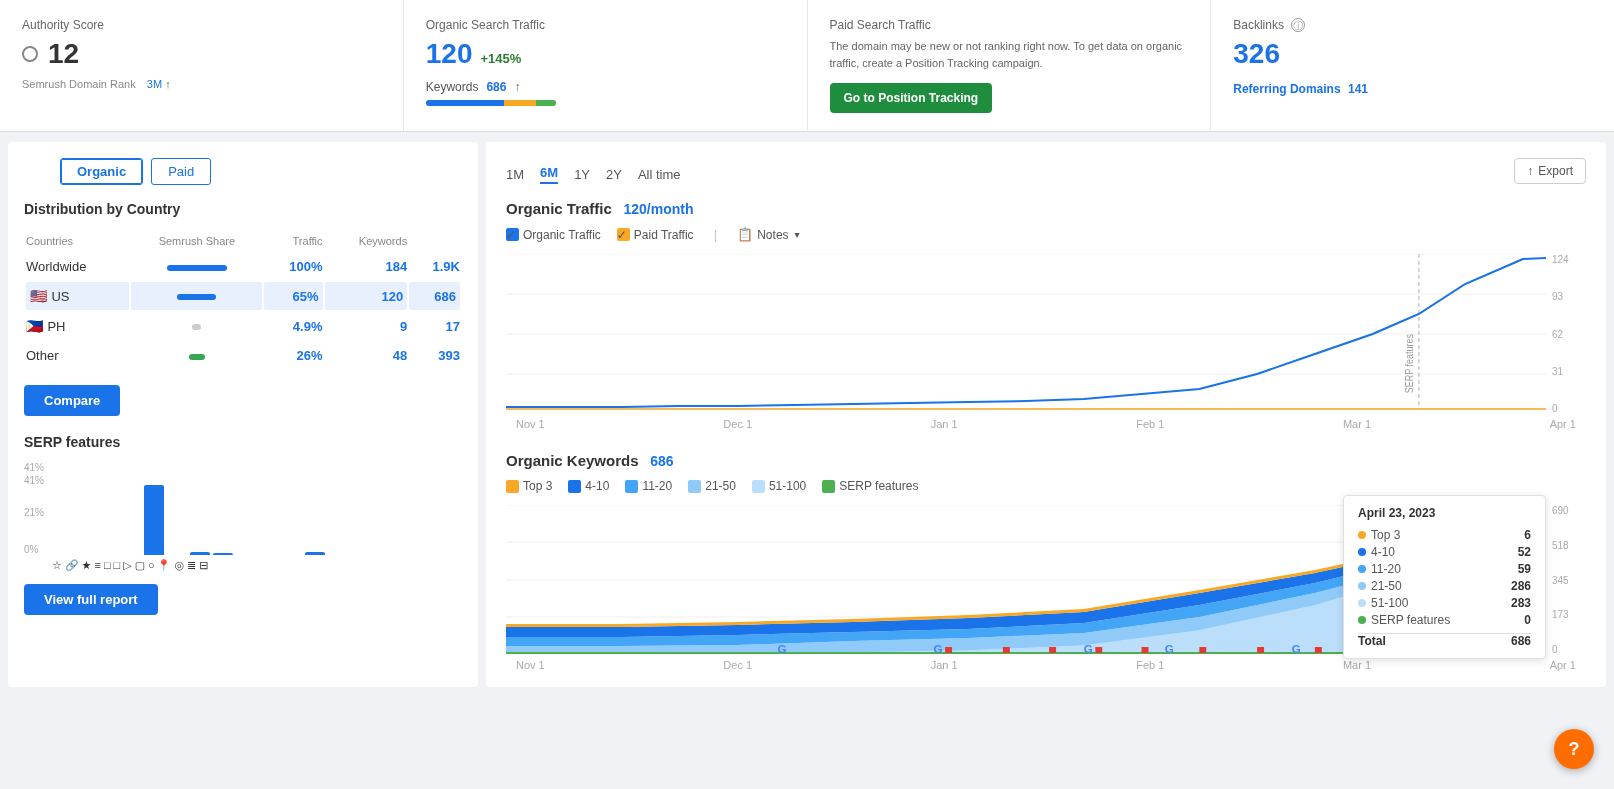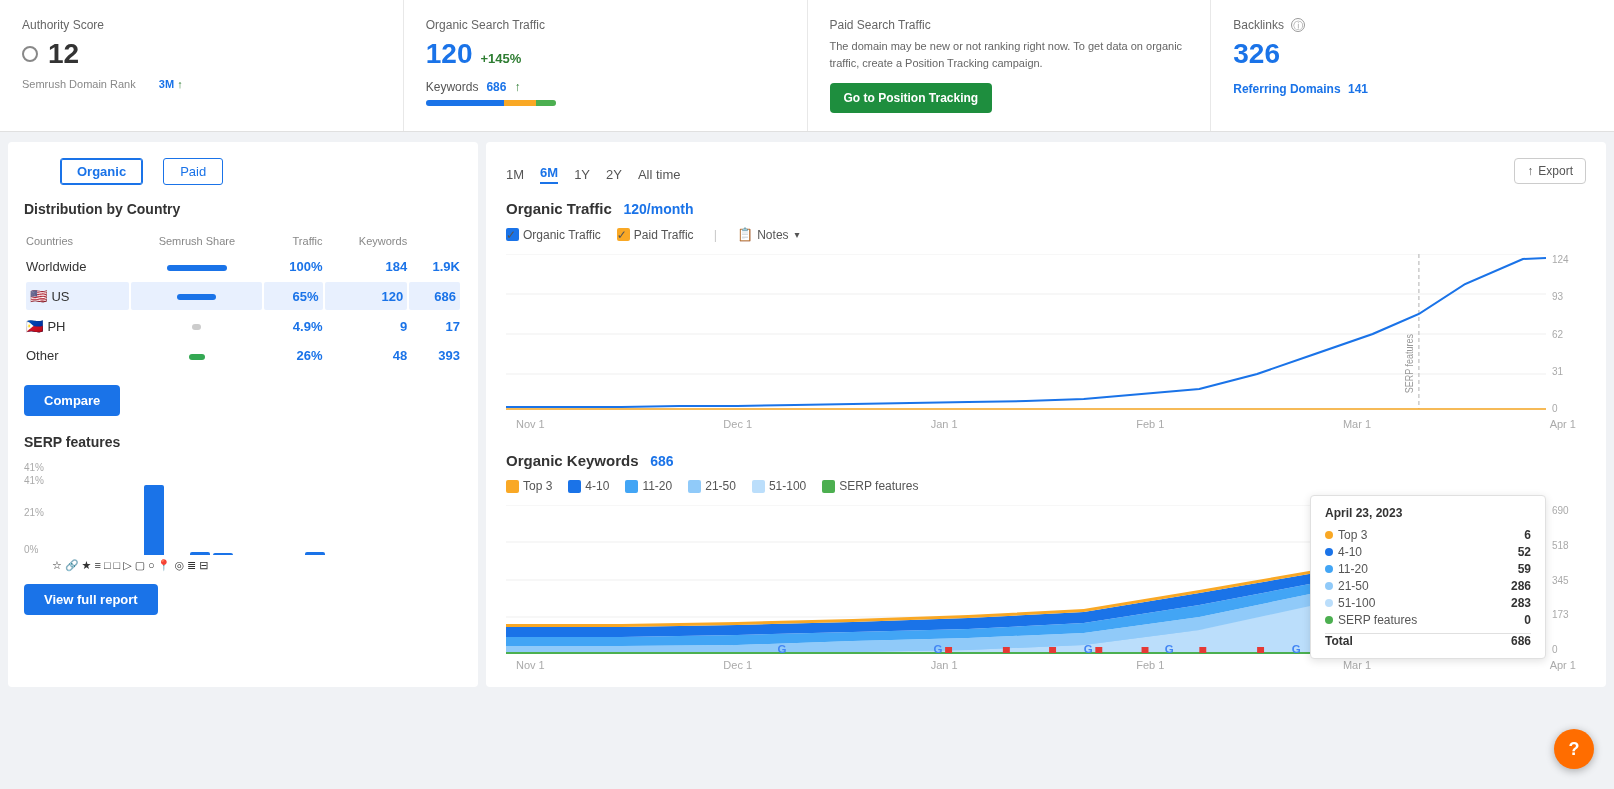--- a/index.html
+++ b/index.html
@@ -51,21 +51,21 @@
 
     .left-panel {
       width: 470px;
       min-width: 470px;
       background: #fff;
       border-radius: 4px;
       margin: 0 8px 0 8px;
       padding: 16px;
     }
 
-    .tab-row { display: flex; gap: 20px; margin-bottom: 16px; padding-left: 36px; }
+    .tab-row { display: flex; gap: 8px; margin-bottom: 16px; padding-left: 36px; }
     .tab-btn {
       padding: 5px 16px;
       border: 1px solid #1a73e8;
       background: #fff;
       color: #1a73e8;
       border-radius: 3px;
       cursor: pointer;
       font-size: 13px;
     }
     .tab-btn.active { background: #fff; border-color: #1a73e8; color: #1a73e8; font-weight: 600; box-shadow: inset 0 0 0 1px #1a73e8; }
@@ -183,21 +183,21 @@
 <div class="top-metrics">
 
   <div class="metric-card">
     <div class="metric-title">Authority Score</div>
     <div style="display:flex;align-items:center;gap:6px;margin-bottom:8px;">
       <span class="authority-icon"></span>
       <span class="metric-value black">12</span>
     </div>
     <div class="metric-sub">
       <span>Semrush Domain Rank</span>
-      <span style="margin-left:20px;color:#1a73e8;font-weight:700;">3M</span>
+      <span style="margin-left:8px;color:#1a73e8;font-weight:400;">3M</span>
       <span style="color:#2e7d32;">↑</span>
     </div>
   </div>
 
   <div class="metric-card">
     <div class="metric-title">Organic Search Traffic</div>
     <div style="display:flex;align-items:baseline;gap:8px;margin-bottom:10px;">
       <span class="metric-value">120</span>
       <span class="metric-tag">+145%</span>
     </div>
@@ -498,21 +498,21 @@
             <text x="570" y="148" font-size="10" fill="#4285f4" font-weight="bold">G</text>
             <text x="680" y="148" font-size="10" fill="#4285f4" font-weight="bold">G</text>
             <text x="770" y="148" font-size="10" fill="#4285f4" font-weight="bold">G</text>
             <text x="860" y="148" font-size="10" fill="#4285f4" font-weight="bold">G</text>
 
             <rect x="888" y="142" width="8" height="8" fill="#e53935" rx="1"></rect>
             <text x="890" y="149" font-size="7" fill="#fff" font-weight="bold">1</text>
           </svg>
 
           
-          <div class="tooltip-box" style="right:0;top:-10px;position:absolute;width:236px;">
+          <div class="tooltip-box" style="right:0;top:-10px;position:absolute;width:203px;">
             <div class="tooltip-title">April 23, 2023</div>
             <div class="tooltip-row">
               <span class="tooltip-label">
                 <span style="background:#f9a825;width:8px;height:8px;border-radius:50%;display:inline-block;"></span>
                 <span>Top 3</span>
               </span>
               <span class="tooltip-val">6</span>
             </div>
             <div class="tooltip-row">
               <span class="tooltip-label">

